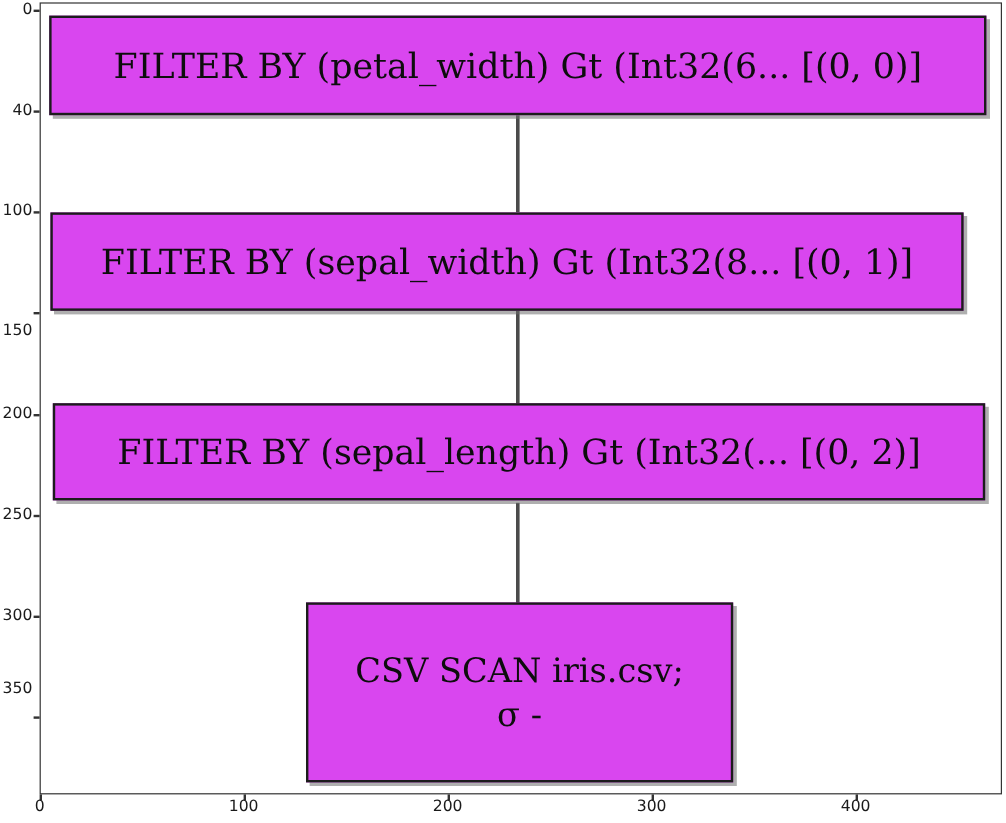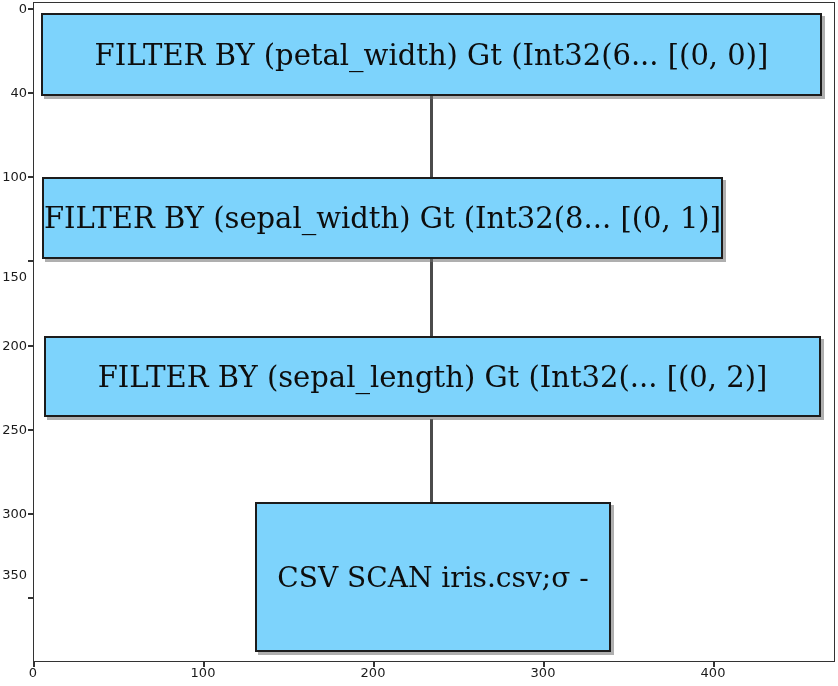--- a/index.html
+++ b/index.html
@@ -21,28 +21,28 @@
   }
   .xtick-label {
     position:absolute; top:666px; transform:translateX(-50%);
     font-size:13px; color:#1a1a1a; line-height:1;
   }
   .xtick-mark {
     position:absolute; top:662px; width:1.5px; height:5px; background:#333333;
   }
   
   .node {
-    position:absolute; background:#7dd3fc; border:2.5px solid #1c1c1c;
+    position:absolute; background:#d946ef; border:2.5px solid #1c1c1c;
     box-shadow:3px 3px 0 rgba(110,110,110,0.55);
     box-sizing:border-box; display:flex; align-items:center; justify-content:center;
     font-family:"DejaVu Serif","Liberation Serif",serif;
     font-size:29px; color:#0d0d0d; white-space:nowrap;
   }
   .node.multiline {
-    flex-direction:row; font-size:28px; line-height:37px; text-align:center;
+    flex-direction:column; font-size:28px; line-height:37px; text-align:center;
   }
   .edge { position:absolute; left:430px; width:3px; background:#4b4b4b; }
 </style>
 </head>
 <body>
 
 <div class="figure">
 
   <div class="plot-frame"></div>
 
@@ -77,21 +77,21 @@
   <span class="xtick-label" style="left:713px">400</span>
 
   <div class="edge" style="top:96px;  height:81px"></div>
   <div class="edge" style="top:259px; height:79px"></div>
   <div class="edge" style="top:419px; height:84px"></div>
 
   <div class="node" style="left:41px; top:13px; width:781px; height:83px">
     <span>FILTER BY (petal_width) Gt (Int32(6... [(0, 0)]</span>
   </div>
 
-  <div class="node" style="left:42px; top:177px; width:681px; height:82px">
+  <div class="node" style="left:42px; top:177px; width:761px; height:82px">
     <span>FILTER BY (sepal_width) Gt (Int32(8... [(0, 1)]</span>
   </div>
 
   <div class="node" style="left:44px; top:336px; width:777px; height:81px">
     <span>FILTER BY (sepal_length) Gt (Int32(... [(0, 2)]</span>
   </div>
 
   <div class="node multiline" style="left:255px; top:502px; width:356px; height:150px">
     <span>CSV SCAN iris.csv;</span>
     <span>σ -</span>

